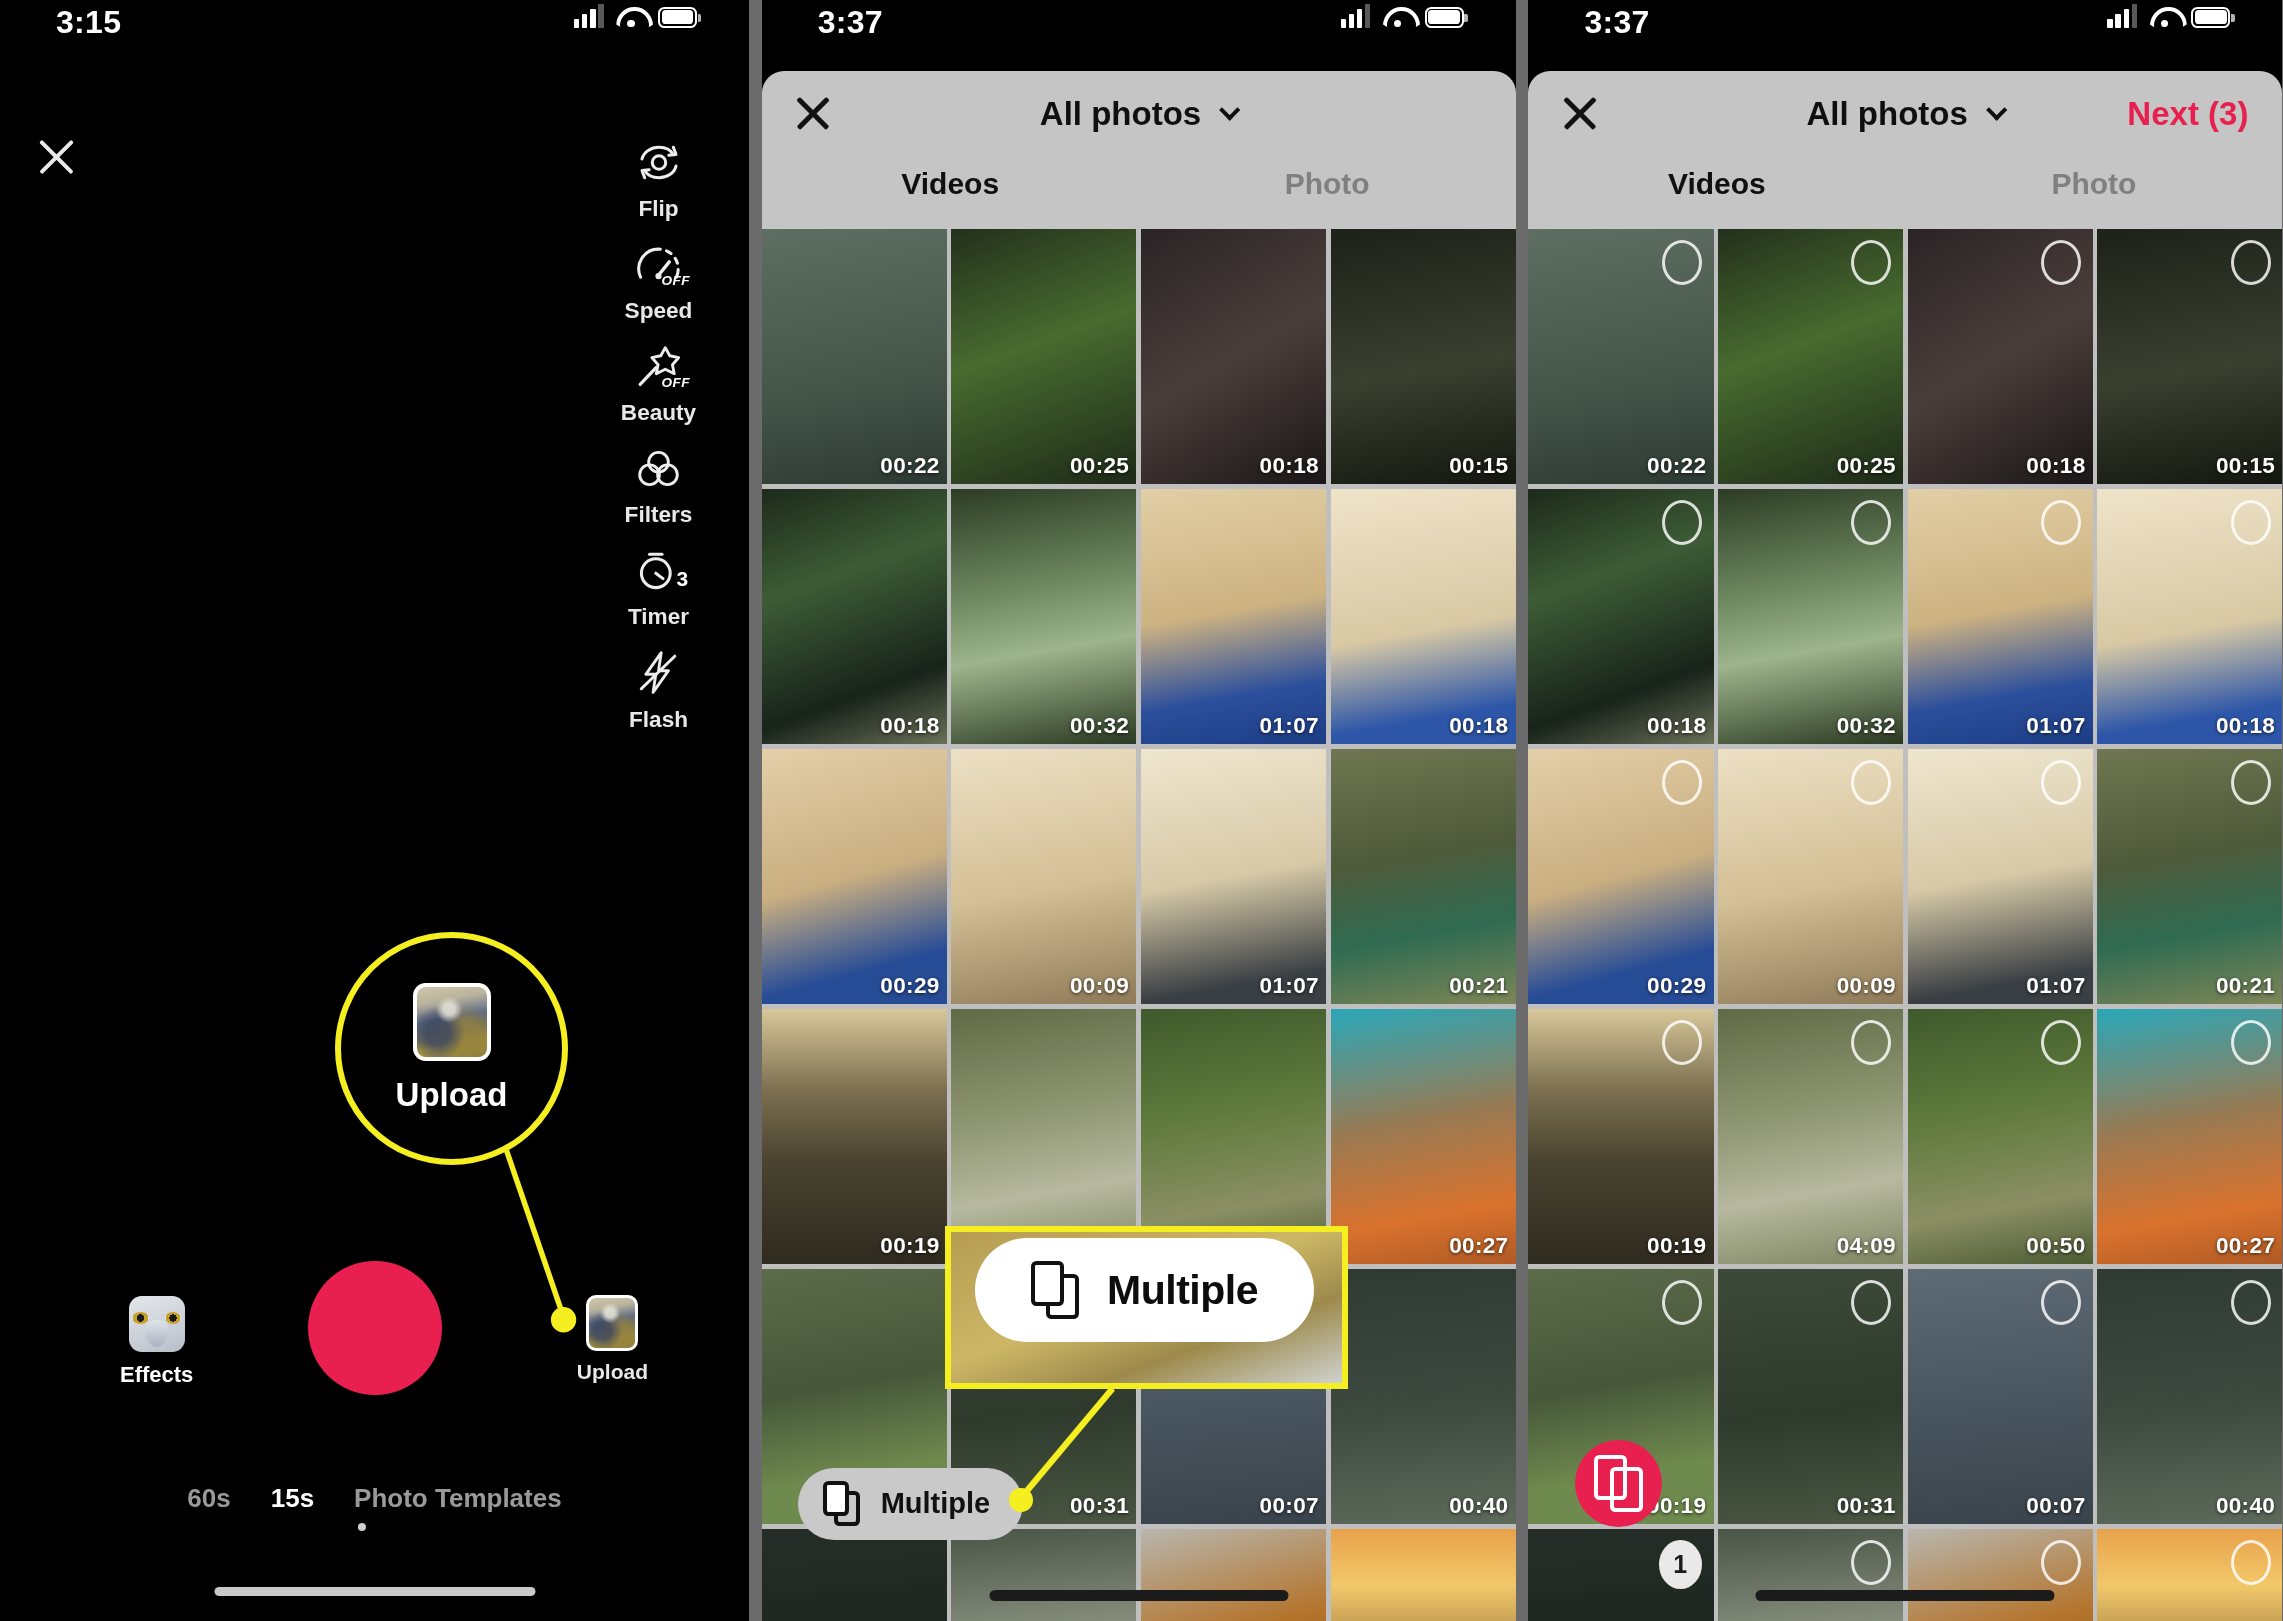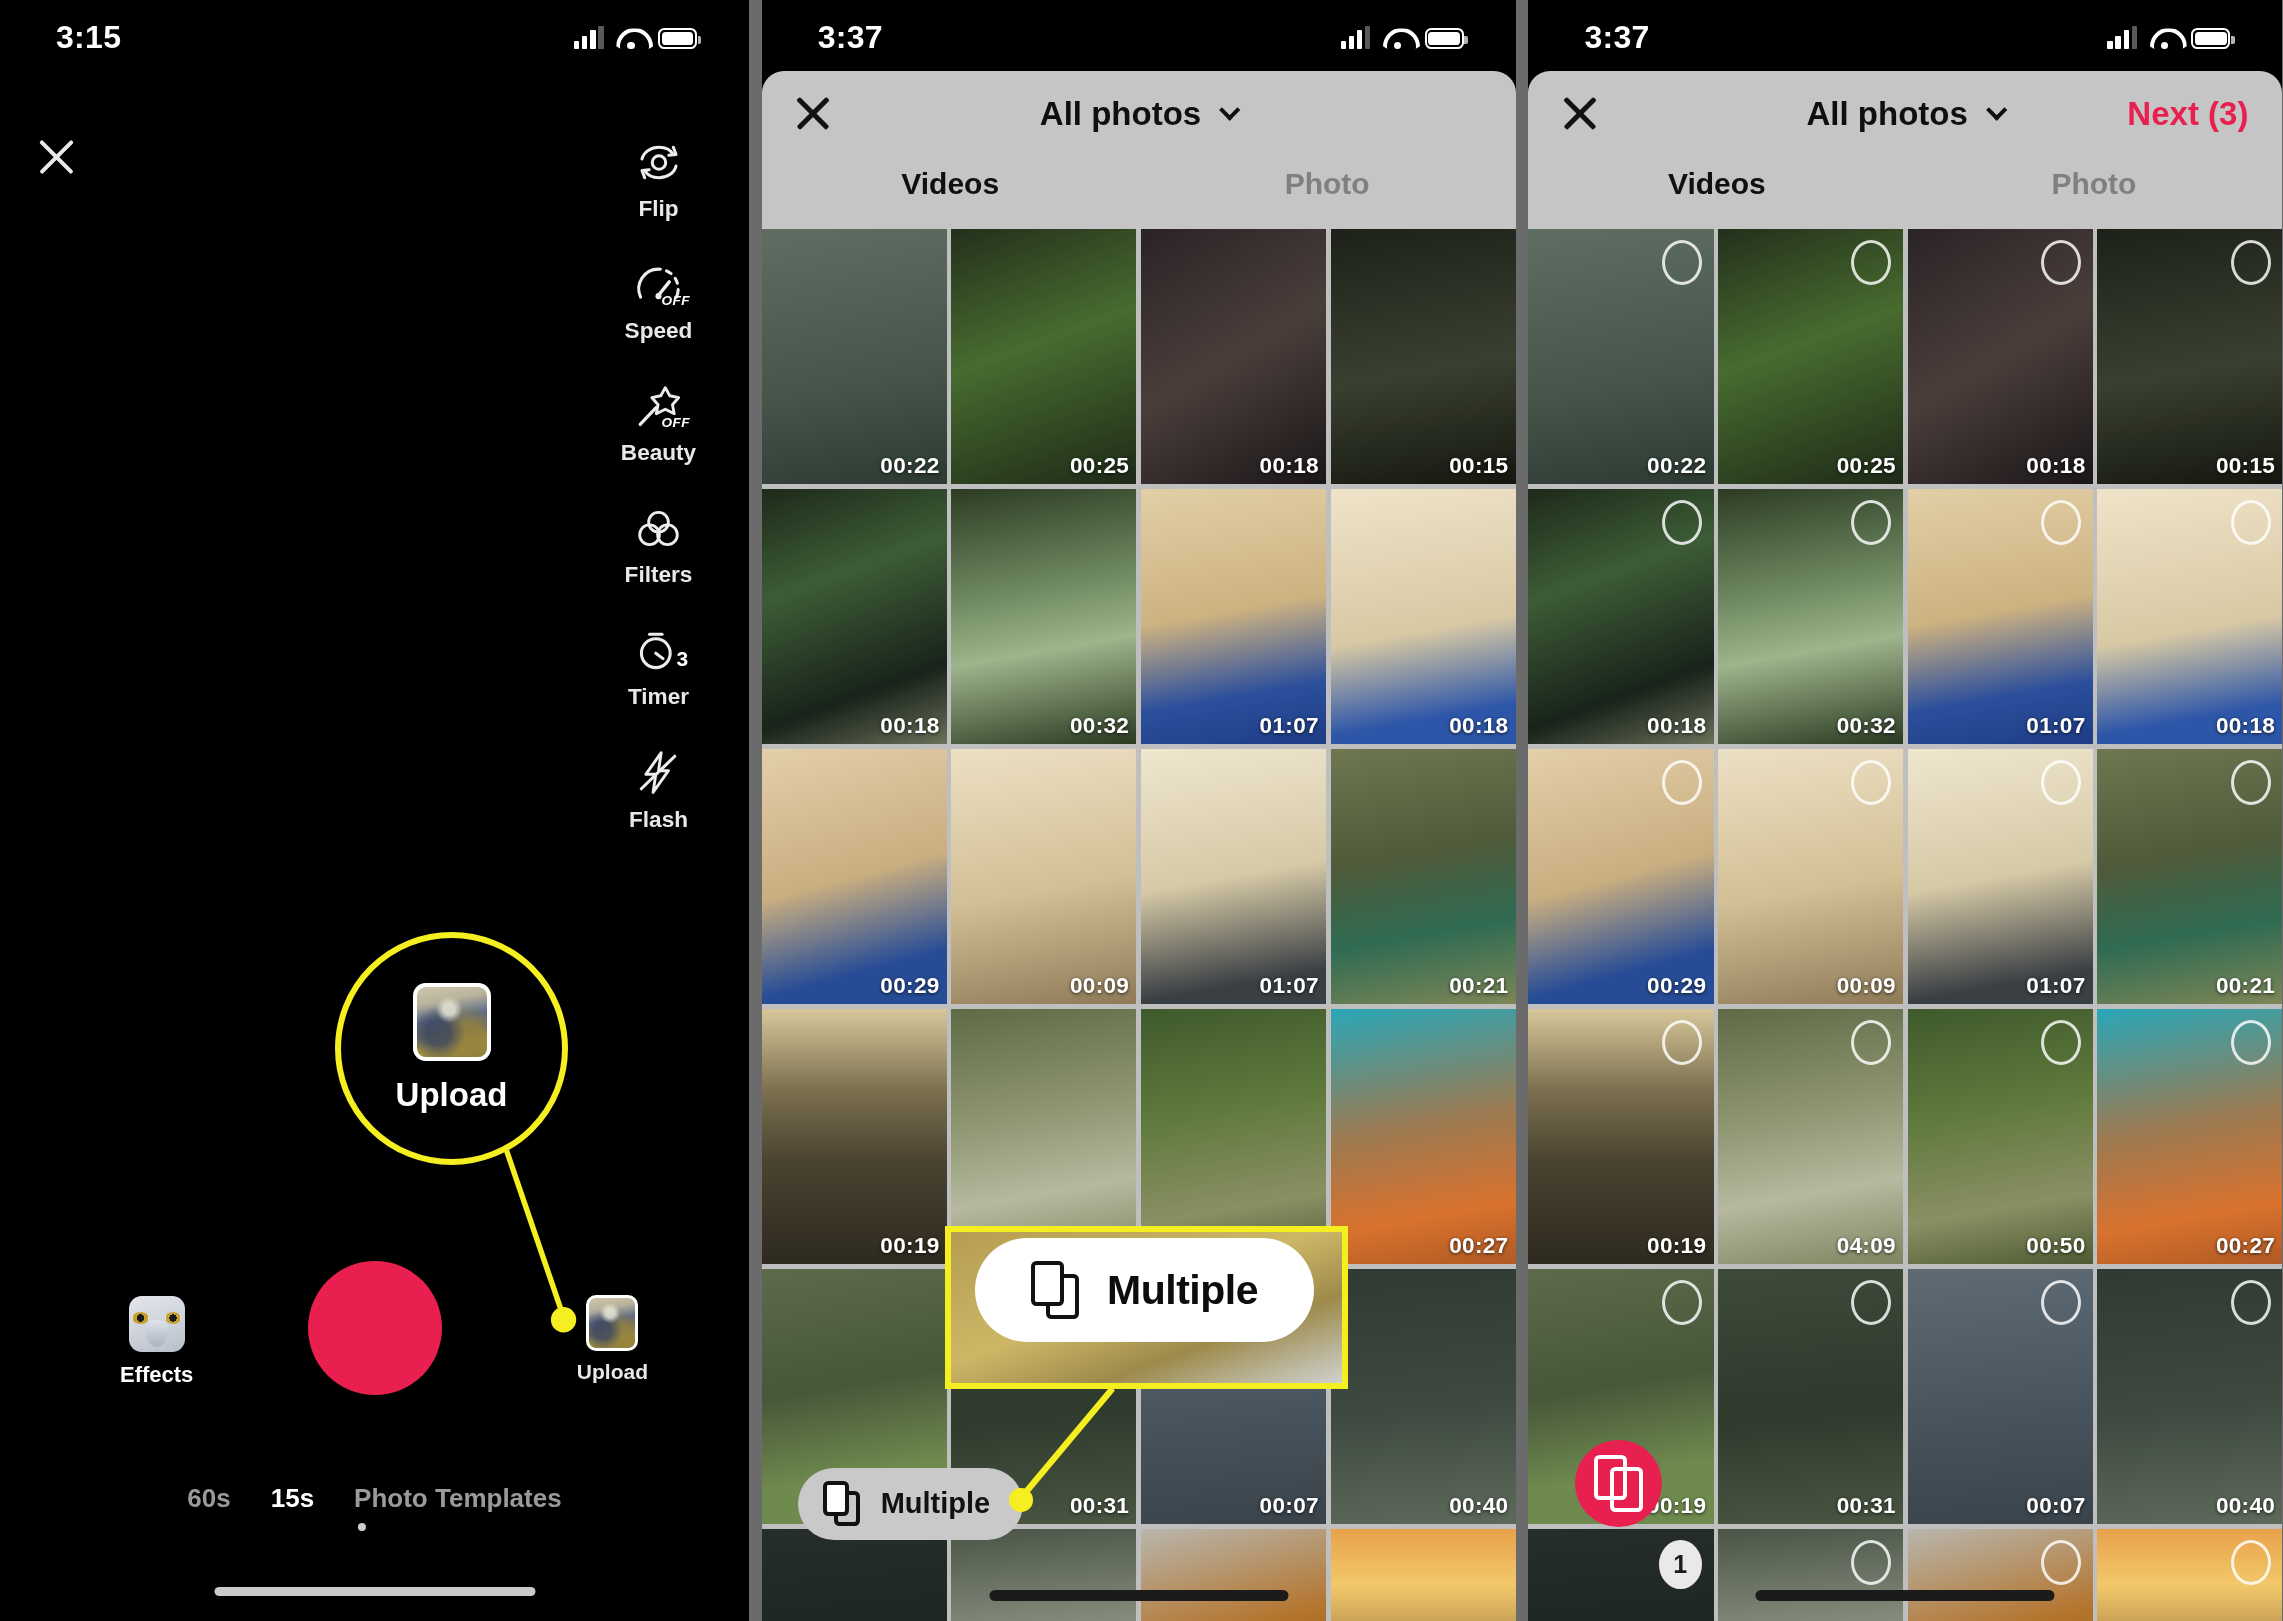--- a/index.html
+++ b/index.html
@@ -14,21 +14,21 @@
 
   
   .panel { position:relative; height:1621px; background:#000; overflow:hidden; flex:0 0 auto; }
   .panel-1 { width:749px; }
   .divider { width:12.7px; background:#6b6b6b; flex:0 0 auto; height:1621px; }
   .panel-2 { width:754px; }
   .panel-3 { width:754px; }
 
   
   .statusbar {
-    height:71px; display:flex; align-items:center;
+    height:71px; display:flex; align-items:flex-start;
     justify-content:space-between; padding:4px 52px 0 56px;
     color:#fff; position:relative; z-index:5;
   }
   .sb-time { font-size:32px; font-weight:700; letter-spacing:0.3px; }
   .sb-icons { display:flex; align-items:flex-end; gap:12.7px; }
   .bars { display:flex; align-items:flex-end; gap:2.7px; height:23.5px; }
   .bars i { display:block; width:5.4px; background:#fff; border-radius:0.9px; }
   .bars i:nth-child(1){ height:8.1px; }
   .bars i:nth-child(2){ height:13.6px; }
   .bars i:nth-child(3){ height:19px; }
@@ -50,21 +50,21 @@
   .cam-close::before,.cam-close::after{
     content:""; position:absolute; left:-1.8px; top:19px; width:45px; height:3.6px; background:#e9e9e9; border-radius:1.8px;
   }
   .cam-close::before{ transform:rotate(45deg); }
   .cam-close::after { transform:rotate(-45deg); }
 
   .sounds { position:absolute; left:0; right:0; top:140px; display:flex; justify-content:center; align-items:center; gap:12.7px; color:#f1f1f1; font-size:30px; font-weight:700; }
   .note { width:23.5px; height:27px; position:relative; display:inline-block; }
   .note svg { display:block; }
 
-  .tools { position:absolute; right:27px; top:136px; width:127px; display:flex; flex-direction:column; align-items:center; gap:36px; }
+  .tools { position:absolute; right:27px; top:136px; width:127px; display:flex; flex-direction:column; align-items:center; gap:16px; }
   .tool { display:flex; flex-direction:column; align-items:center; gap:8.1px; cursor:pointer; }
   .tool .glyph { width:56px; height:52px; position:relative; display:flex; align-items:center; justify-content:center; }
   .tool .lbl { color:#e8e8e8; font-size:22.6px; font-weight:700; }
   .offtag { position:absolute; right:-3.6px; bottom:1.8px; font-size:13.6px; font-weight:800; color:#fff; font-style:italic; letter-spacing:0.5px; }
   .num3 { position:absolute; right:-1.8px; bottom:5.4px; font-size:21px; font-weight:700; color:#fff; }
 
   
   .callout-circle {
     position:absolute; left:335px; top:932px; width:233px; height:233px;
     border:6.3px solid #f5ee20; border-radius:50%; background:#000;

